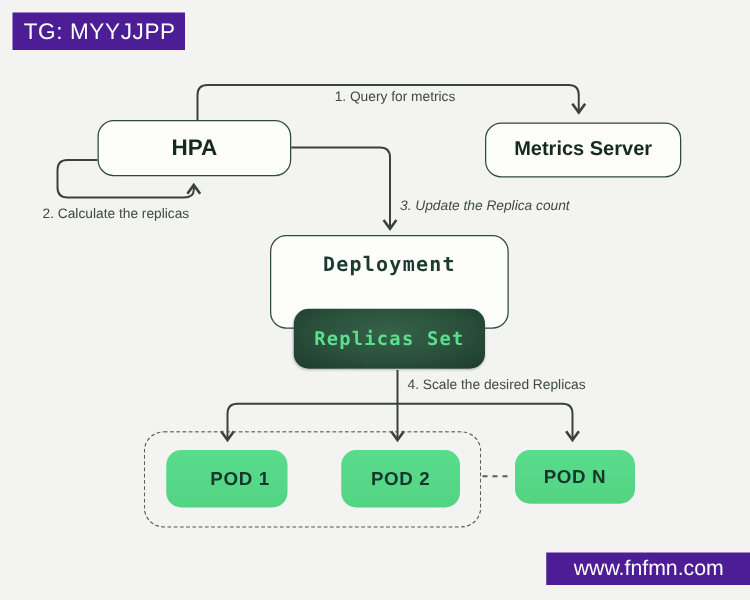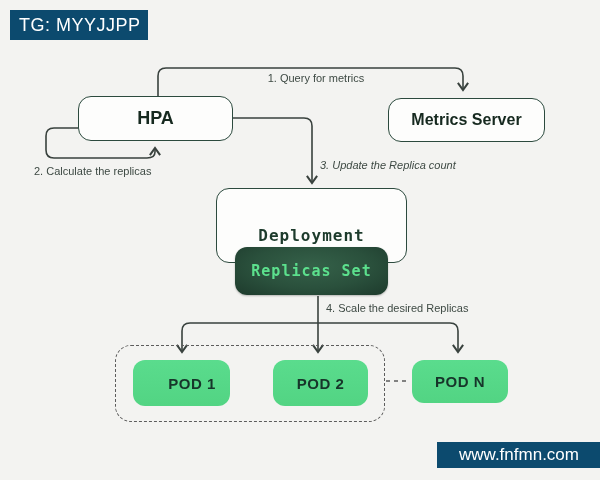--- a/index.html
+++ b/index.html
@@ -8,21 +8,21 @@
     position: relative;
     width: 600px;
     height: 480px;
     background: #f3f3f1;
     overflow: hidden;
     font-family: "Liberation Sans", sans-serif;
   }
   
   .badge {
     position: absolute;
-    background: #0c4a6e;
+    background: #4c1d95;
     color: #ffffff;
     display: flex;
     align-items: center;
     z-index: 5;
   }
   .badge.top-left {
     left: 10px; top: 10px; width: 138px; height: 30px;
     font-size: 18px; padding-left: 9px; letter-spacing: 0.5px;
   }
   .badge.bottom-right {
@@ -44,21 +44,21 @@
     border: 1.6px solid #2c4a3e;
     border-radius: 13px;
     color: #16291f;
     font-weight: bold;
   }
   #node-hpa        { left: 78px;  top: 96px;  width: 155px; height: 45px; font-size: 18px; }
   #node-metrics    { left: 388px; top: 98px;  width: 157px; height: 44px; font-size: 16px; }
   #node-deployment { left: 216px; top: 188px; width: 191px; height: 75px;
                      font-family: "DejaVu Sans Mono", monospace; font-size: 16px;
                      font-weight: bold; color: #1d3b2c; align-items: flex-start;
-                     padding-top: 37px; letter-spacing: 1px; }
+                     padding-top: 13px; letter-spacing: 1px; }
   #node-replicaset {
     left: 235px; top: 247px; width: 153px; height: 48px;
     background: radial-gradient(ellipse at 50% 40%, #356149 0%, #2a503c 55%, #1d3a2c 100%);
     border-radius: 12px;
     color: #5ce08d;
     font-family: "DejaVu Sans Mono", monospace;
     font-size: 15px; font-weight: bold; letter-spacing: 1px;
     z-index: 3;
     box-shadow: 0 1px 2px rgba(0,0,0,0.25);
   }

